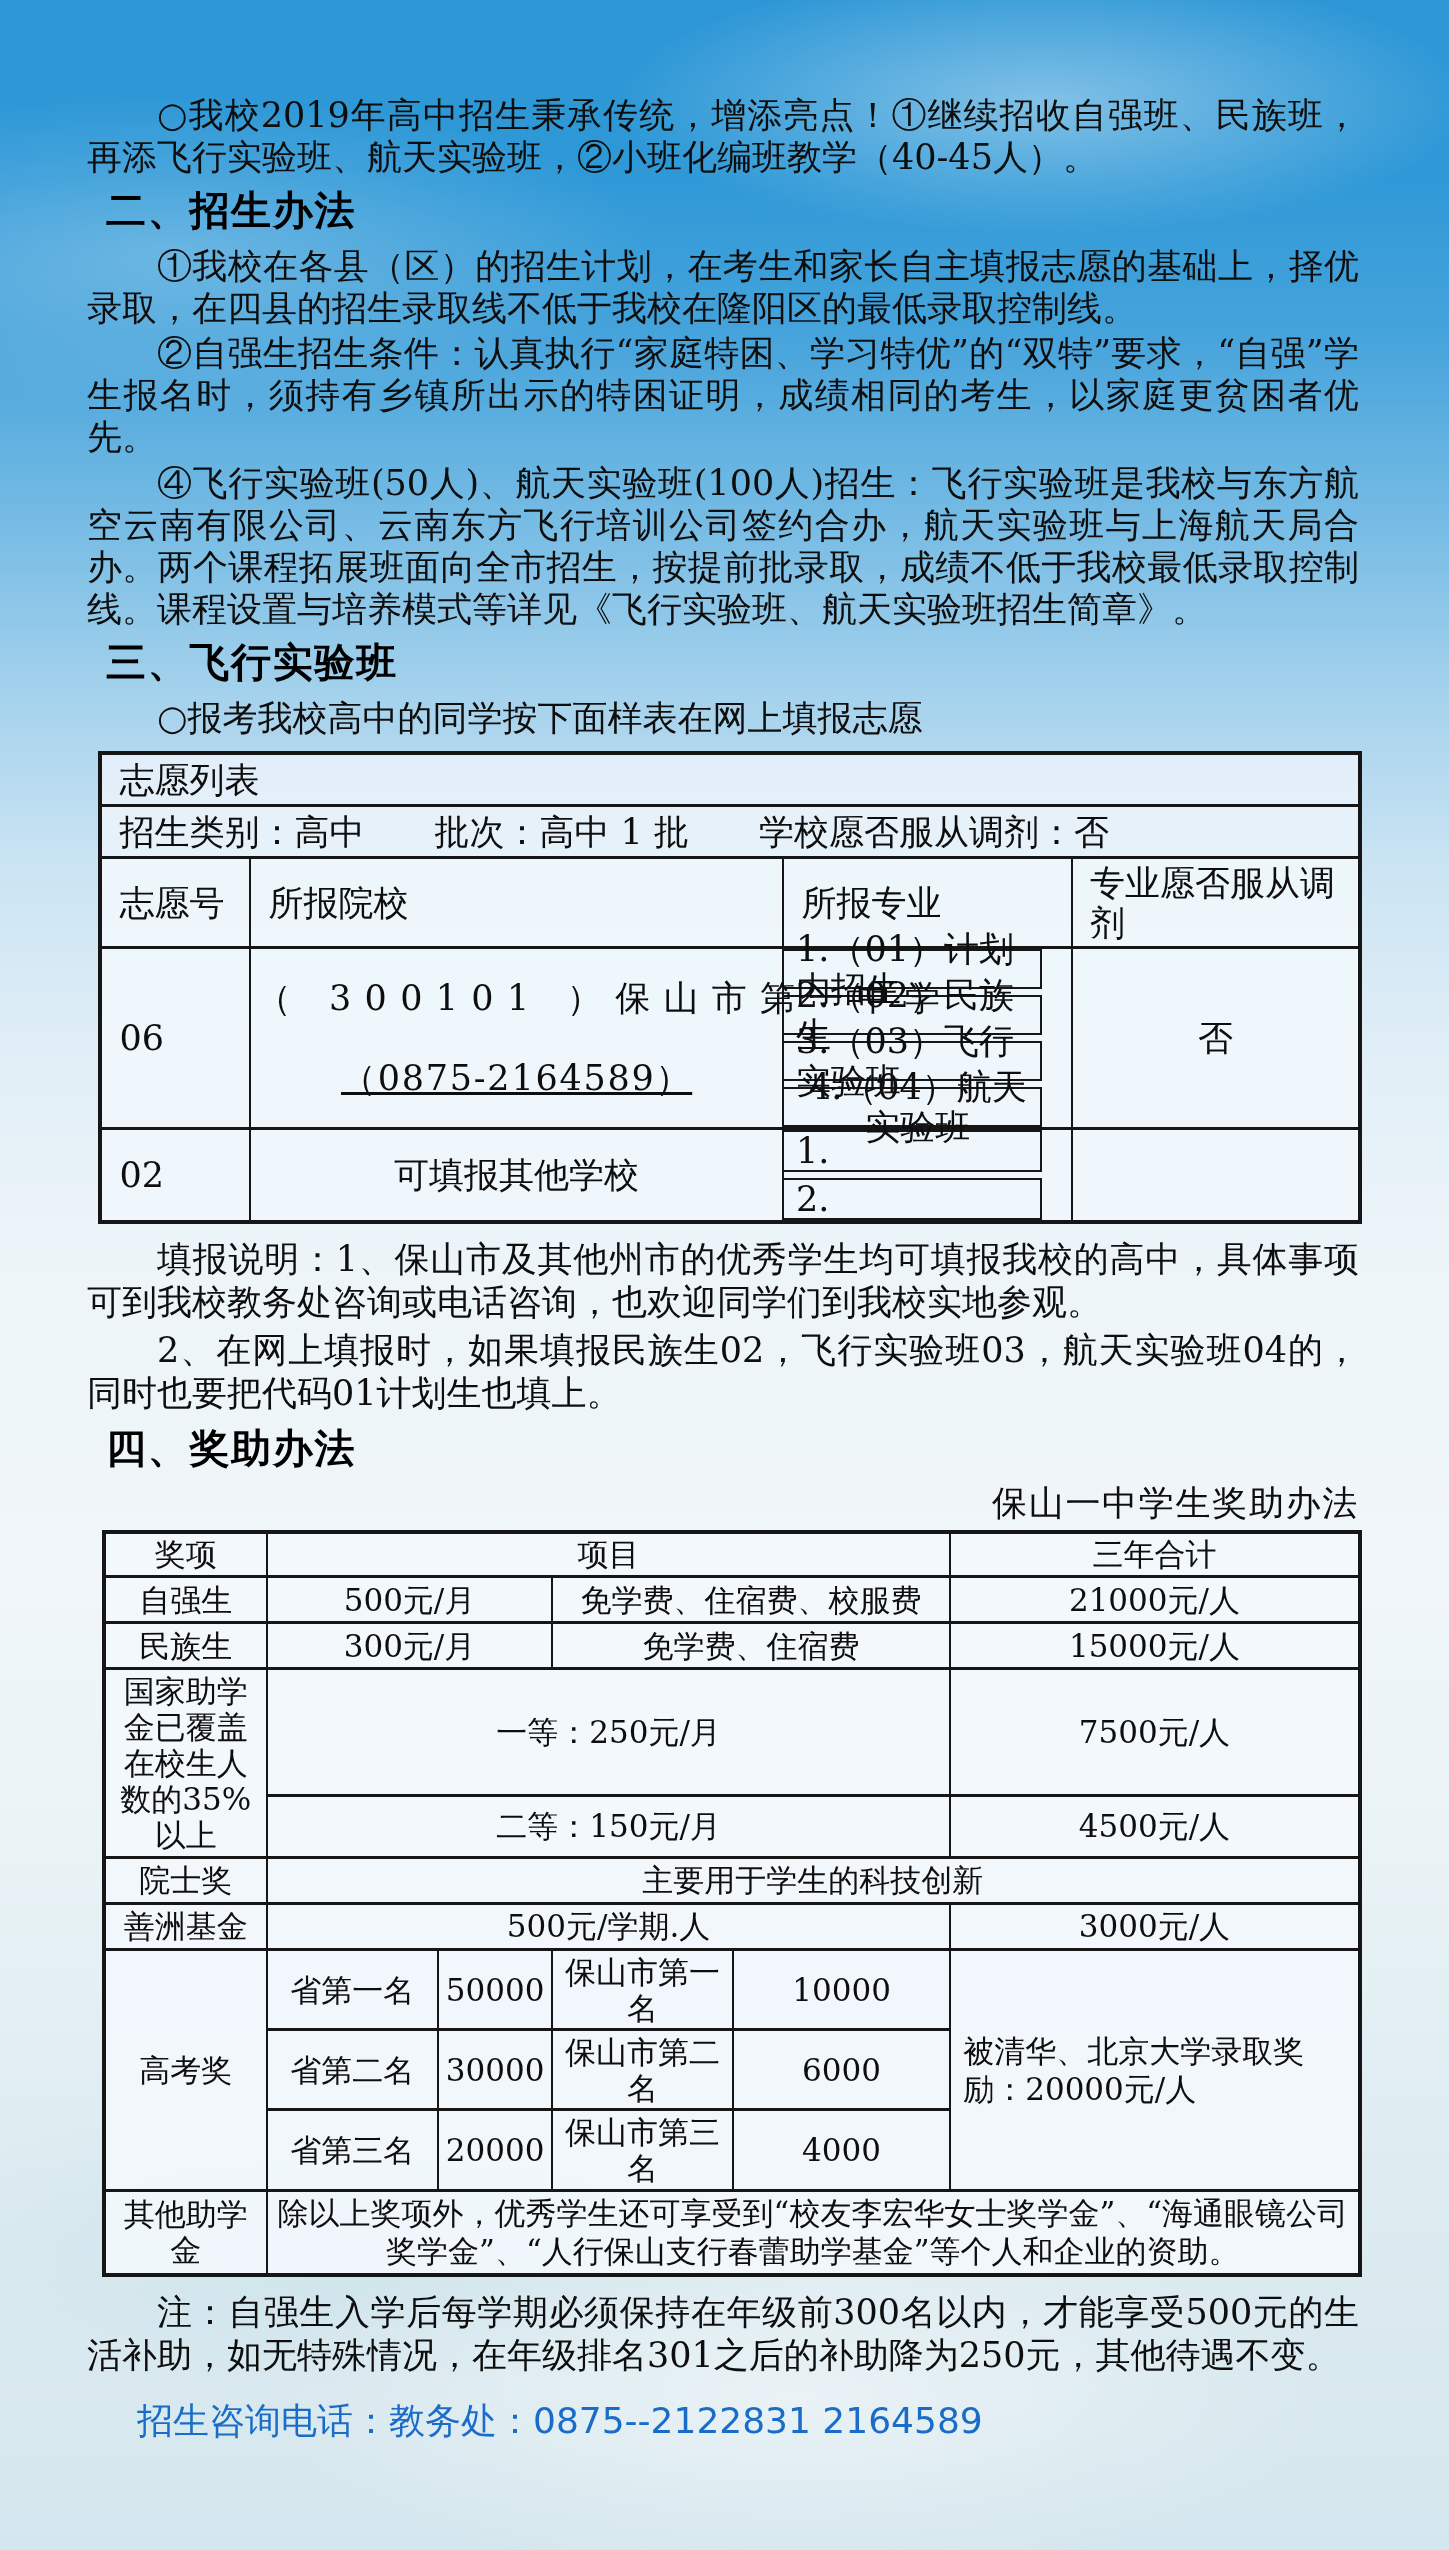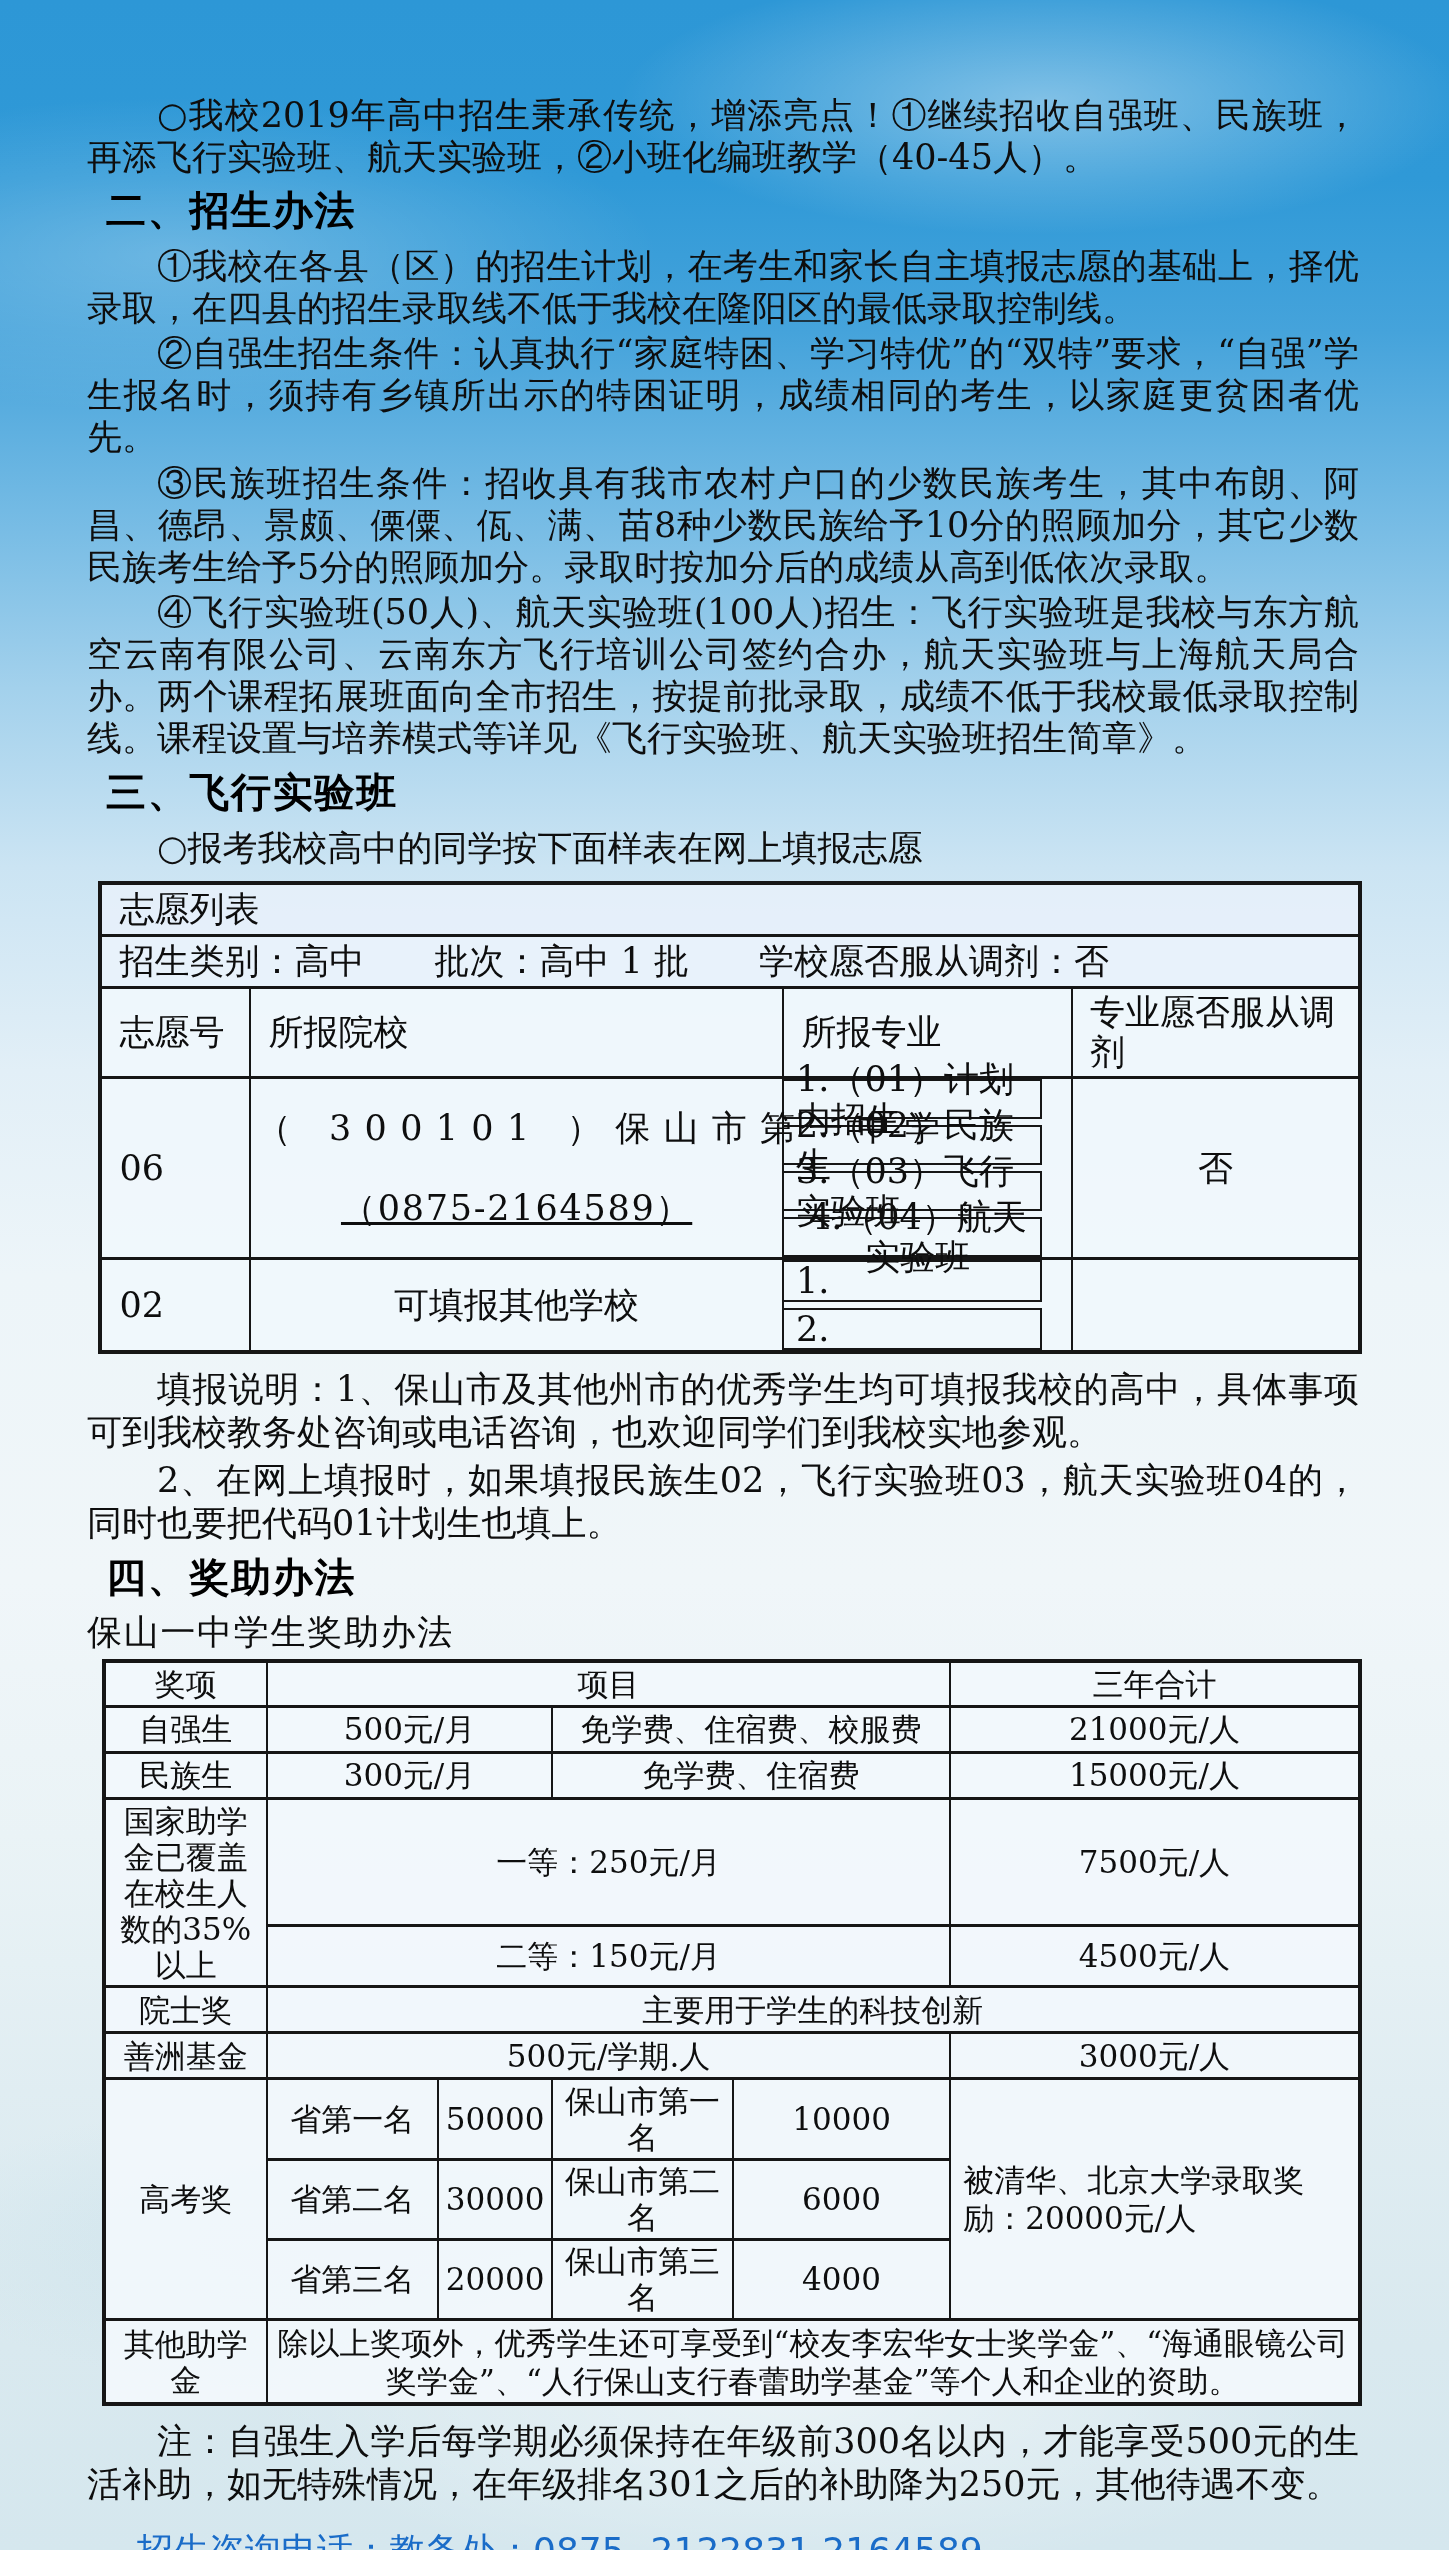--- a/index.html
+++ b/index.html
@@ -58,21 +58,21 @@
     margin:0 29px 6px 0;
     height:36px;display:flex;align-items:center;
     padding-left:12px;font-size:35px;
   }
   .mbox:last-child{margin-bottom:0;text-align:center;}
   .mbox.blank{height:38px;}
   .vt td.adjustcell{text-align:center;padding:3.5px 5.2px;}
 
   
   .award-title{
-    text-align:left;font-size:35px;line-height:40px;
+    text-align:right;font-size:35px;line-height:40px;
     margin:5.2px 0 7px 0;letter-spacing:1.7px;
   }
   .st{width:1260px;margin-left:14.7px;table-layout:fixed;border:4.3px solid #161616;}
   .st td{
     border:2.6px solid #161616;
     border-top-width:3.5px;border-bottom-width:3.5px;
     background:rgba(242,248,252,0.93);
     font-size:31px;line-height:36px;
     text-align:center;vertical-align:middle;
     padding:2.6px 7px;
@@ -102,21 +102,20 @@
 <body>
 
 <div class="page">
   <div class="content">
 
     <p class="para">○我校2019年高中招生秉承传统，增添亮点！①继续招收自强班、民族班，再添飞行实验班、航天实验班，②小班化编班教学（40-45人）。</p>
 
     <div class="heading">二、招生办法</div>
     <p class="para">①我校在各县（区）的招生计划，在考生和家长自主填报志愿的基础上，择优录取，在四县的招生录取线不低于我校在隆阳区的最低录取控制线。</p>
     <p class="para">②自强生招生条件：认真执行“家庭特困、学习特优”的“双特”要求，“自强”学生报名时，须持有乡镇所出示的特困证明，成绩相同的考生，以家庭更贫困者优先。</p>
-    <p class="para">③民族班招生条件：招收具有我市农村户口的少数民族考生，其中布朗、阿昌、德昂、景颇、傈僳、佤、满、苗8种少数民族给予10分的照顾加分，其它少数民族考生给予5分的照顾加分。录取时按加分后的成绩从高到低依次录取。</p>
     <p class="para">④飞行实验班(50人)、航天实验班(100人)招生：飞行实验班是我校与东方航空云南有限公司、云南东方飞行培训公司签约合办，航天实验班与上海航天局合办。两个课程拓展班面向全市招生，按提前批录取，成绩不低于我校最低录取控制线。课程设置与培养模式等详见《飞行实验班、航天实验班招生简章》。</p>
 
     <div class="heading">三、飞行实验班</div>
     <p class="para">○报考我校高中的同学按下面样表在网上填报志愿</p>
 
     <table class="vt">
       <colgroup>
         <col style="width:11.9%">
           <col style="width:42.3%">
           <col style="width:22.9%">

